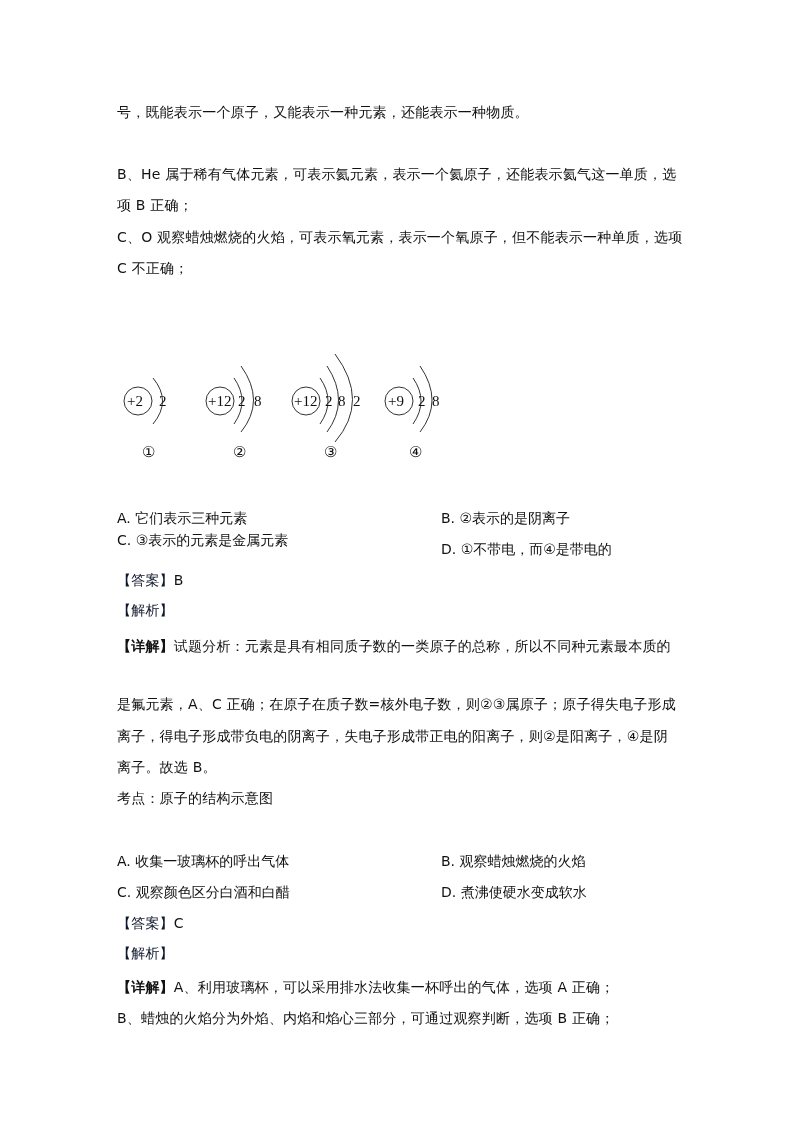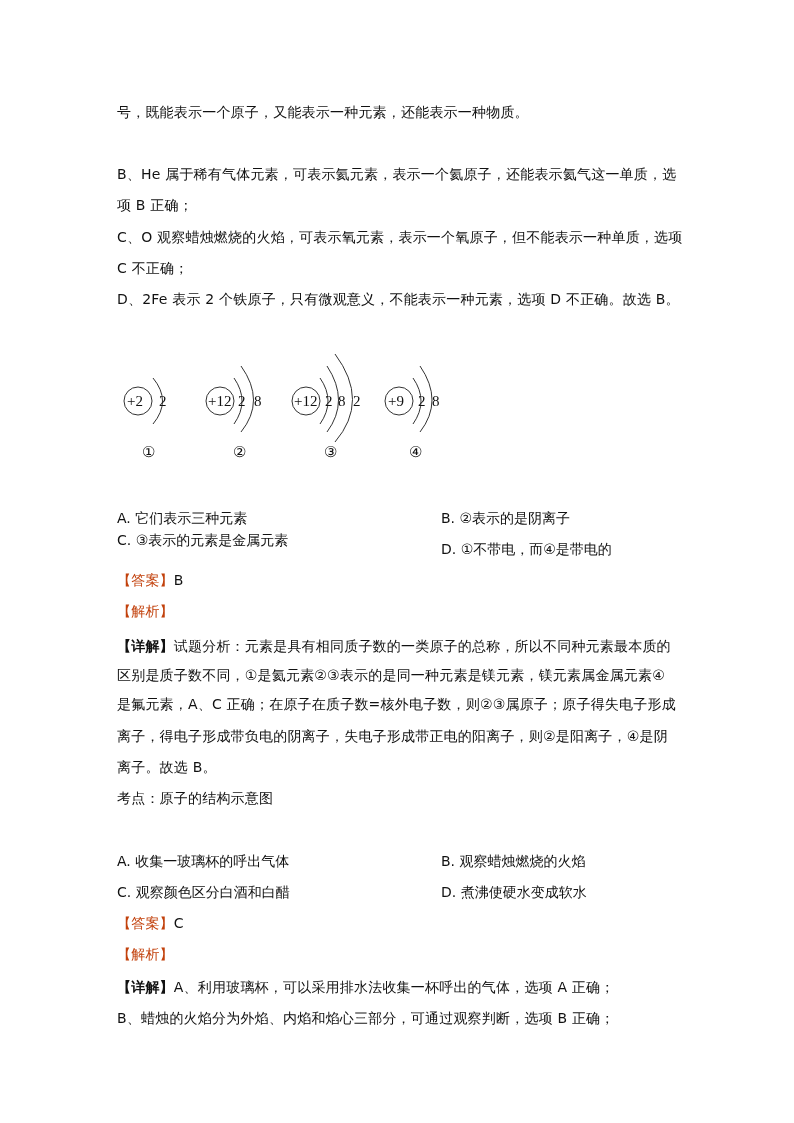--- a/index.html
+++ b/index.html
@@ -1,35 +1,34 @@
 <!DOCTYPE html>
 <html><head>
 <meta charset="utf-8">
 <style>
   html, body { margin: 0; padding: 0; background: #ffffff; }
   body { width: 794px; height: 1123px; position: relative; overflow: hidden;
          font-family: "DejaVu Sans", "Liberation Sans", sans-serif; color: #111; }
   .page { position: absolute; left: 0; top: 0; width: 794px; height: 1123px; padding-left: 12px; }
   .line { position: absolute; left: 117px; font-size: 14px; line-height: 20px; white-space: nowrap; letter-spacing: 0.2px; }
-  .blue { color: #c2410c; }
+  .blue { color: #0f172a; font-family: Liberation Serif, serif; }
   .opt { position: absolute; font-size: 14px; line-height: 20px; white-space: nowrap; }
   .diagram { position: absolute; left: 110px; top: 350px; width: 350px; height: 120px; }
   .diagram svg text { font-family: "Liberation Serif", serif; }
 </style>
 </head>
 <body>
 
 <div class="page">
 
   <div class="line" style="top:102px">号，既能表示一个原子，又能表示一种元素，还能表示一种物质。</div>
   <div class="line" style="top:164px">B、He 属于稀有气体元素，可表示氦元素，表示一个氦原子，还能表示氦气这一单质，选</div>
   <div class="line" style="top:195px">项 B 正确；</div>
   <div class="line" style="top:227px">C、O 观察蜡烛燃烧的火焰，可表示氧元素，表示一个氧原子，但不能表示一种单质，选项</div>
   <div class="line" style="top:258px">C 不正确；</div>
-  <div class="line" style="top:289px">D、2Fe 表示 2 个铁原子，只有微观意义，不能表示一种元素，选项 D 不正确。故选 B。</div>
 
 
   <div class="diagram">
     <svg width="350" height="120" viewBox="0 0 350 120" xmlns="http://www.w3.org/2000/svg">
       <g fill="none" stroke="#333" stroke-width="1">
 
         <circle cx="28" cy="51" r="14"></circle>
         <path d="M43 28 Q62 51 43 74"></path>
 
         <circle cx="110" cy="51" r="14"></circle>
@@ -74,21 +73,20 @@
   <div class="opt" style="left:441px; top:539px">D. ①不带电，而④是带电的</div>
 
   <div class="line" style="top:570px">
     <span class="blue">【答案】</span><span>B</span>
   </div>
   <div class="line blue" style="top:601px">【解析】</div>
 
   <div class="line" style="top:636px">
     <span style="font-weight:bold">【详解】</span><span>试题分析：元素是具有相同质子数的一类原子的总称，所以不同种元素最本质的</span>
   </div>
-  <div class="line" style="top:665px">区别是质子数不同，①是氦元素②③表示的是同一种元素是镁元素，镁元素属金属元素④</div>
   <div class="line" style="top:694px">是氟元素，A、C 正确；在原子在质子数=核外电子数，则②③属原子；原子得失电子形成</div>
   <div class="line" style="top:726px">离子，得电子形成带负电的阴离子，失电子形成带正电的阳离子，则②是阳离子，④是阴</div>
   <div class="line" style="top:757px">离子。故选 B。</div>
   <div class="line" style="top:788px">考点：原子的结构示意图</div>
 
 
   <div class="opt" style="left:117px; top:851px">A. 收集一玻璃杯的呼出气体</div>
   <div class="opt" style="left:441px; top:851px">B. 观察蜡烛燃烧的火焰</div>
   <div class="opt" style="left:117px; top:882px">C. 观察颜色区分白酒和白醋</div>
   <div class="opt" style="left:441px; top:882px">D. 煮沸使硬水变成软水</div>

